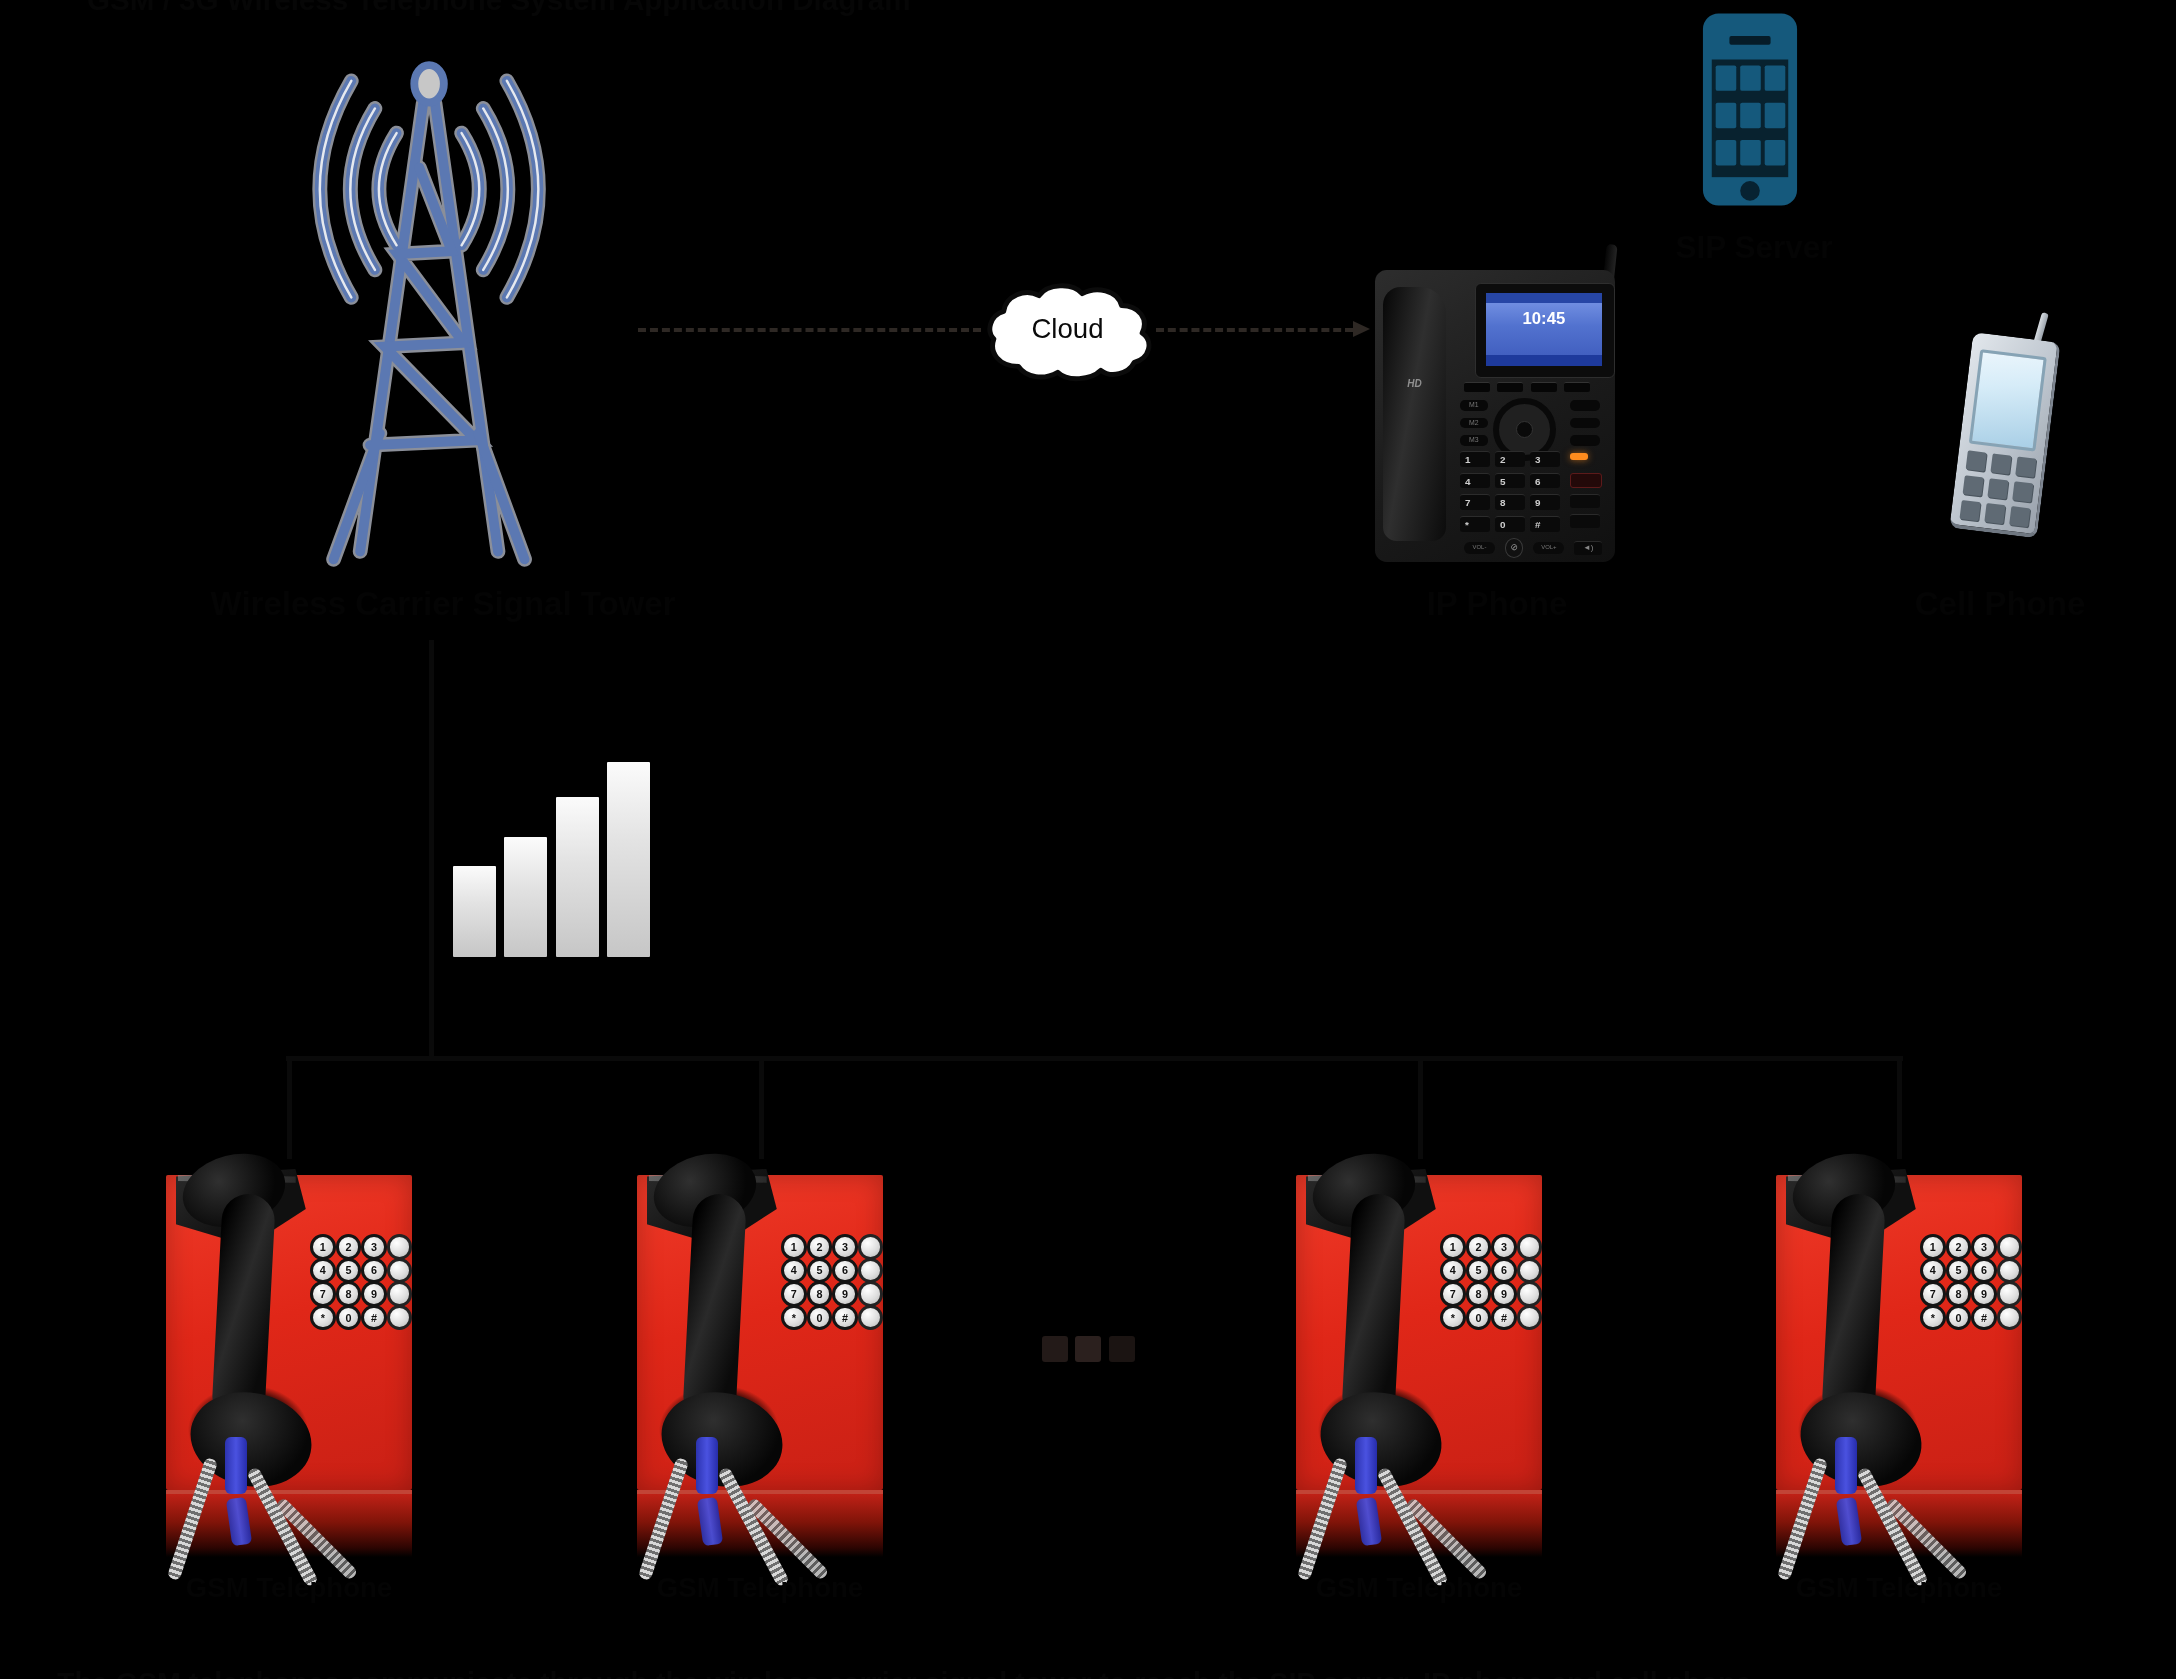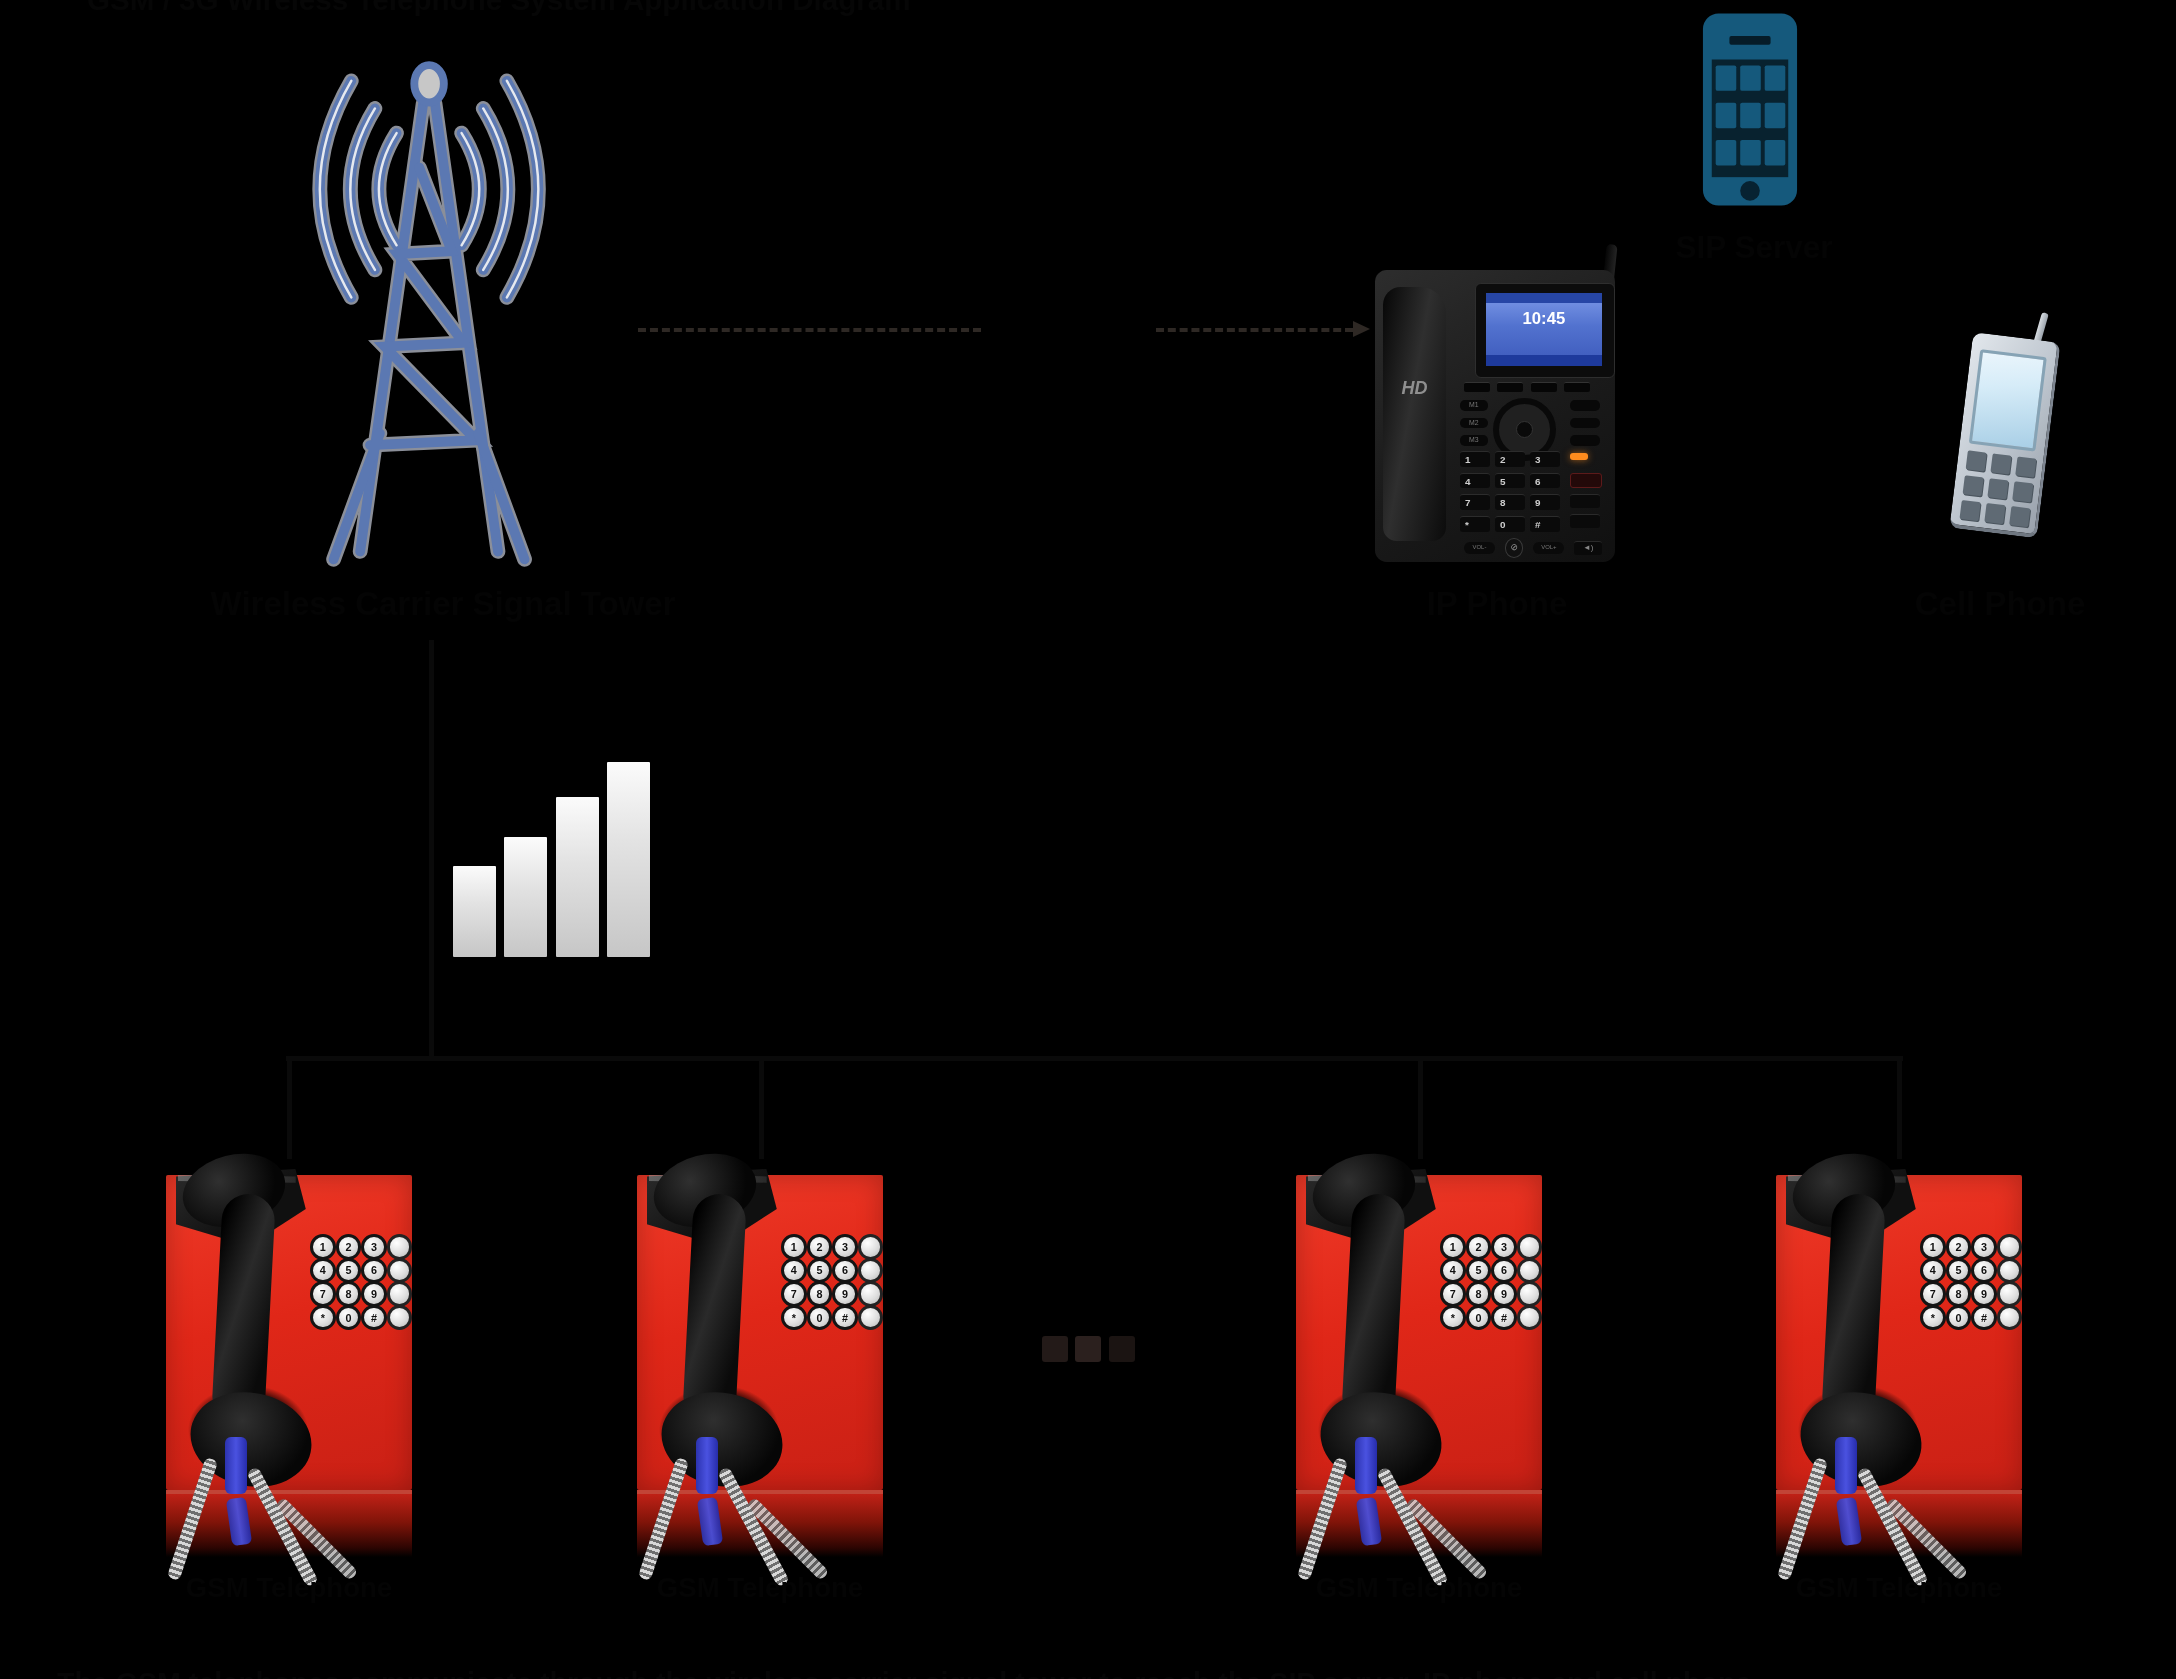--- a/index.html
+++ b/index.html
@@ -51,21 +51,21 @@
   .cell-antenna{position:absolute;left:63px;top:-13.8px;width:6.9px;height:35px;border-radius:3px;background:linear-gradient(90deg,#d8dde2,#9aa2ab);transform:rotate(9deg);}
   .cell-screen{position:absolute;left:8.9px;top:15.8px;width:61px;height:89px;border:3.9px solid #86a3b5;border-radius:3px;background:linear-gradient(170deg,#eaf5fc 0%,#d6ecf8 35%,#a9cfe6 100%);}
   .cell-keys{position:absolute;left:8.9px;top:118px;width:69px;height:69px;display:grid;grid-template-columns:repeat(3,1fr);grid-template-rows:repeat(3,1fr);gap:5.9px;}
   .cell-key{background:#5f6a74;border-radius:2px;box-shadow:1px 1px 0 #4a545d;}
 
   
   .dp{left:1375px;top:242px;width:248px;height:321px;}
   .dp-antenna{position:absolute;left:223px;top:2px;width:10.8px;height:165px;border-radius:4.9px;background:linear-gradient(90deg,#050505,#242424);transform:rotate(6deg);}
   .dp-body{position:absolute;left:0;top:27.6px;width:240px;height:292px;border-radius:11.8px;background:linear-gradient(150deg,#2d2d2d 0%,#1a1a1a 55%,#101010 100%);}
   .dp-handset{position:absolute;left:7.9px;top:45px;width:63px;height:254px;border-radius:17.7px 25.6px 13.8px 13.8px;background:linear-gradient(100deg,#060606 0%,#2f2f2f 45%,#0b0b0b 100%);}
-  .dp-hd{position:absolute;left:0;top:91px;width:100%;text-align:center;color:#8f8f8f;font-weight:bold;font-style:italic;font-size:18px;}
+  .dp-hd{position:absolute;left:0;top:91px;width:100%;text-align:center;color:#8f8f8f;font-weight:bold;font-style:italic;font-size:10px;}
   .dp-screen-outer{position:absolute;left:100px;top:41px;width:138px;height:93px;background:#0c0c0c;border:1px solid #2e2e2e;border-radius:5.9px;}
   .dp-screen{position:absolute;left:9.9px;top:8.9px;width:116px;height:73px;background:linear-gradient(180deg,#7d9ae8 0%,#5272cf 45%,#3c59bb 100%);overflow:hidden;}
   .dp-status{position:absolute;left:0;top:0;width:100%;height:9.9px;background:#2746a5;}
   .dp-time{position:absolute;left:0;top:15.8px;width:100%;text-align:center;color:#fff;font-weight:bold;font-size:16.7px;}
   .dp-menu{position:absolute;left:0;bottom:0;width:100%;height:10.8px;background:#1e3a9c;}
   .dp-softkeys{position:absolute;left:89px;top:140px;width:134px;display:flex;gap:7.9px;}
   .dp-softkey{width:25.6px;height:8.9px;background:#060606;border-top:1px solid #333;border-radius:2px;}
   .dp-nav{position:absolute;left:118px;top:156px;width:51px;height:51px;border-radius:50%;border:6.9px solid #090909;background:#202020;}
   .dp-nav-center{position:absolute;left:16.7px;top:16.7px;width:15.8px;height:15.8px;border-radius:50%;background:#0a0a0a;border:1px solid #333;}
   .dp-mcol{position:absolute;left:85px;top:158px;display:flex;flex-direction:column;gap:6.9px;}
@@ -154,20 +154,26 @@
         <path d="M178 125 Q214 182 178 239"></path>
           <path d="M200 100 Q250 182 200 264"></path>
           <path d="M224 72 Q288 182 224 292"></path>
       </g>
       <ellipse cx="145" cy="75" rx="15" ry="19" fill="#c7c7c7" stroke="#5b78b2" stroke-width="8"></ellipse>
     </svg>
   </div>
   <div class="abs caption cap-tower">Wireless Carrier Signal Tower</div>
 
   <div class="abs dash-line dash1"></div>
+  <div class="abs cloud-wrap">
+    <svg width="173" height="106" viewBox="0 0 176 108">
+      <path d="M38 88 C18 88 8 74 13 60 C5 52 9 36 23 32 C25 16 45 8 59 16 C67 4 93 2 103 14 C117 6 139 10 143 26 C161 26 171 40 164 54 C176 62 172 80 156 84 C150 96 132 100 122 92 C112 102 88 104 78 94 C64 102 46 100 38 88 Z" fill="#ffffff" stroke="#0b0b0b" stroke-width="5" stroke-linejoin="round"></path>
+    </svg>
+    <div class="cloud-label">Cloud</div>
+  </div>
   <div class="abs dash-line dash2"></div>
   <div class="abs arrow-head"></div>
 
   <div class="abs teal-icon">
     <svg width="100" height="199" viewBox="0 0 102 202">
       <rect x="3" y="3" width="96" height="196" rx="16" fill="#15597c"></rect>
       <rect x="30" y="26" width="42" height="9" rx="2" fill="#061c28"></rect>
       <rect x="12" y="50" width="78" height="120" fill="#08222f"></rect>
       <g fill="#15597c">
         <rect x="16" y="56" width="21" height="26" rx="2"></rect>

